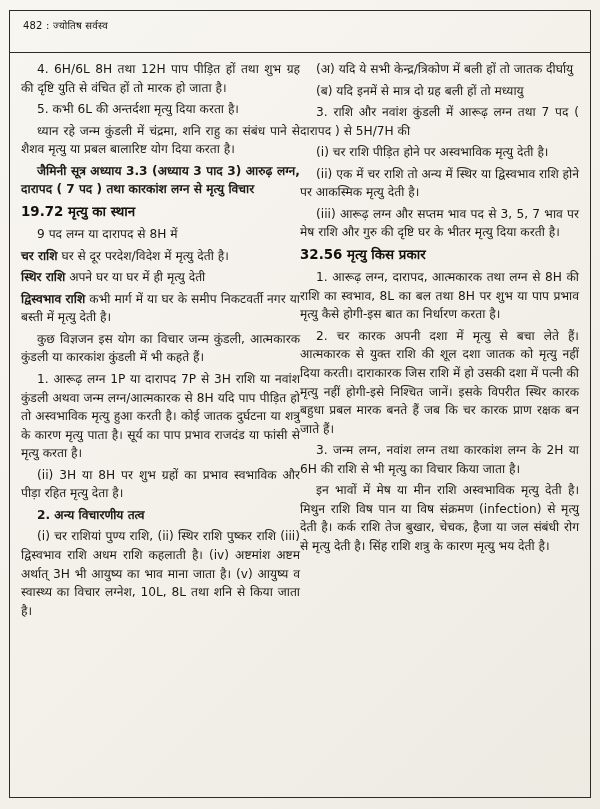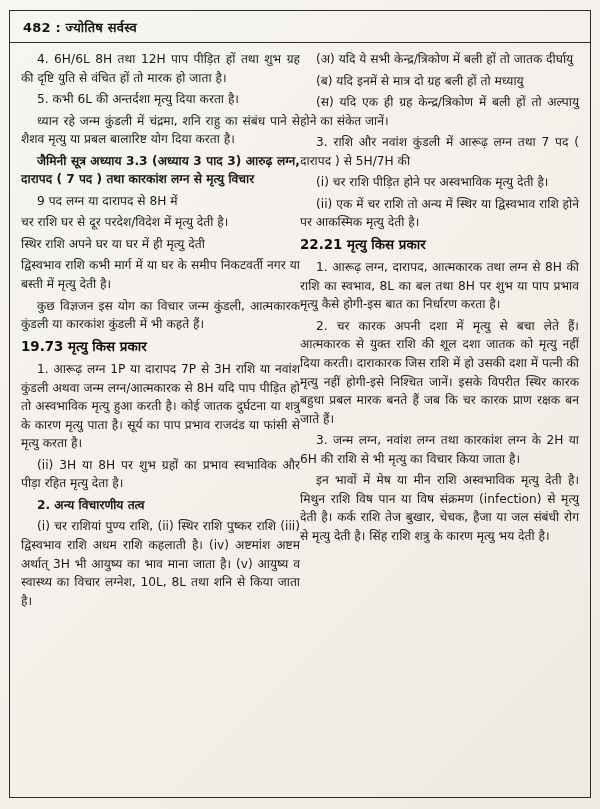--- a/index.html
+++ b/index.html
@@ -18,24 +18,24 @@
     }
     .frame {
       border: 1.5px solid #2c2b26;
       height: 100%;
       box-sizing: border-box;
       display: flex;
       flex-direction: column;
       overflow: hidden;
     }
     .header {
-      padding: 7px 13px 6px 13px;
+      padding: 7px 13px 20px 13px;
       border-bottom: 1.5px solid #2c2b26;
-      font-weight: bold;
-      font-size: 13px;
+      font-weight: normal;
+      font-size: 10px;
       letter-spacing: 0.2px;
       color: #16150e;
     }
     .columns {
       display: flex;
       padding: 7px 11px 6px 11px;
       flex: 1;
       overflow: hidden;
     }
     .col {
@@ -50,59 +50,59 @@
     .indent { text-indent: 16px; }
     .bold { font-weight: bold; }
     .sec {
       font-weight: bold;
       font-size: 13.4px;
       margin: 8px 0 5px 0;
       text-align: left;
       text-indent: 0;
       color: #12110b;
     }
-    b { font-weight: normal; }
+    b { font-weight: bold; }
   </style>
 </head>
 <body>
 
 <div class="page">
   <div class="frame">
 
     <div class="header">
       <span>482 : ज्योतिष सर्वस्व</span>
     </div>
 
     <div class="columns">
 
       <div class="col">
         <p class="indent">4. 6H/6L 8H तथा 12H पाप पीड़ित हों तथा शुभ ग्रह की दृष्टि युति से वंचित हों तो मारक हो जाता है।</p>
         <p class="indent">5. कभी 6L की अन्तर्दशा मृत्यु दिया करता है।</p>
         <p class="indent">ध्यान रहे जन्म कुंडली में चंद्रमा, शनि राहु का संबंध पाने से शैशव मृत्यु या प्रबल बालारिष्ट योग दिया करता है।</p>
         <p class="indent bold">जैमिनी सूत्र अध्याय 3.3 (अध्याय 3 पाद 3) आरुढ़ लग्न, दारापद ( 7 पद ) तथा कारकांश लग्न से मृत्यु विचार</p>
+        <p class="sec">19.72 मृत्यु का स्थान</p>
         <p class="indent">9 पद लग्न या दारापद से 8H में</p>
         <p><b>चर राशि</b> <span>घर से दूर परदेश/विदेश में मृत्यु देती है।</span></p>
         <p><b>स्थिर राशि</b> <span>अपने घर या घर में ही मृत्यु देती</span></p>
         <p><b>द्विस्वभाव राशि</b> <span>कभी मार्ग में या घर के समीप निकटवर्ती नगर या बस्ती में मृत्यु देती है।</span></p>
         <p class="indent">कुछ विज्ञजन इस योग का विचार जन्म कुंडली, आत्मकारक कुंडली या कारकांश कुंडली में भी कहते हैं।</p>
-        <p class="sec">19.73 मृत्यु किस प्रकार</p>
         <p class="indent">1. आरूढ़ लग्न 1P या दारापद 7P से 3H राशि या नवांश कुंडली अथवा जन्म लग्न/आत्मकारक से 8H यदि पाप पीड़ित हो तो अस्वभाविक मृत्यु हुआ करती है। कोई जातक दुर्घटना या शत्रु के कारण मृत्यु पाता है। सूर्य का पाप प्रभाव राजदंड या फांसी से मृत्यु करता है।</p>
         <p class="indent">(ii) 3H या 8H पर शुभ ग्रहों का प्रभाव स्वभाविक और पीड़ा रहित मृत्यु देता है।</p>
         <p class="indent bold">2. अन्य विचारणीय तत्व</p>
         <p class="indent">(i) चर राशियां पुण्य राशि, (ii) स्थिर राशि पुष्कर राशि (iii) द्विस्वभाव राशि अधम राशि कहलाती है। (iv) अष्टमांश अष्टम अर्थात् 3H भी आयुष्य का भाव माना जाता है। (v) आयुष्य व स्वास्थ्य का विचार लग्नेश, 10L, 8L तथा शनि से किया जाता है।</p>
       </div>
 
       <div class="col">
         <p class="indent">(अ) यदि ये सभी केन्द्र/त्रिकोण में बली हों तो जातक दीर्घायु</p>
         <p class="indent">(ब) यदि इनमें से मात्र दो ग्रह बली हों तो मध्यायु</p>
-        <p class="indent">(स) यदि एक ही ग्रह केन्द्र/त्रिकोण में बली हों तो अल्पायु होने का संकेत जानें।</p>
         <p class="indent">3. राशि और नवांश कुंडली में आरूढ़ लग्न तथा 7 पद ( दारापद ) से 5H/7H की</p>
         <p class="indent">(i) चर राशि पीड़ित होने पर अस्वभाविक मृत्यु देती है।</p>
         <p class="indent">(ii) एक में चर राशि तो अन्य में स्थिर या द्विस्वभाव राशि होने पर आकस्मिक मृत्यु देती है।</p>
-        <p class="sec">22.21 मृत्यु किस प्रकार</p>
+        <p class="indent">(iii) आरूढ़ लग्न और सप्तम भाव पद से 3, 5, 7 भाव पर मेष राशि और गुरु की दृष्टि घर के भीतर मृत्यु दिया करती है।</p>
+        <p class="sec">32.56 मृत्यु किस प्रकार</p>
         <p class="indent">1. आरूढ़ लग्न, दारापद, आत्मकारक तथा लग्न से 8H की राशि का स्वभाव, 8L का बल तथा 8H पर शुभ या पाप प्रभाव मृत्यु कैसे होगी-इस बात का निर्धारण करता है।</p>
         <p class="indent">2. चर कारक अपनी दशा में मृत्यु से बचा लेते हैं। आत्मकारक से युक्त राशि की शूल दशा जातक को मृत्यु नहीं दिया करती। दाराकारक जिस राशि में हो उसकी दशा में पत्नी की मृत्यु नहीं होगी-इसे निश्चित जानें। इसके विपरीत स्थिर कारक बहुधा प्रबल मारक बनते हैं जब कि चर कारक प्राण रक्षक बन जाते हैं।</p>
         <p class="indent">3. जन्म लग्न, नवांश लग्न तथा कारकांश लग्न के 2H या 6H की राशि से भी मृत्यु का विचार किया जाता है।</p>
         <p class="indent">इन भावों में मेष या मीन राशि अस्वभाविक मृत्यु देती है। मिथुन राशि विष पान या विष संक्रमण (infection) से मृत्यु देती है। कर्क राशि तेज बुखार, चेचक, हैजा या जल संबंधी रोग से मृत्यु देती है। सिंह राशि शत्रु के कारण मृत्यु भय देती है।</p>
       </div>
 
     </div>
   </div>
 </div>
 

